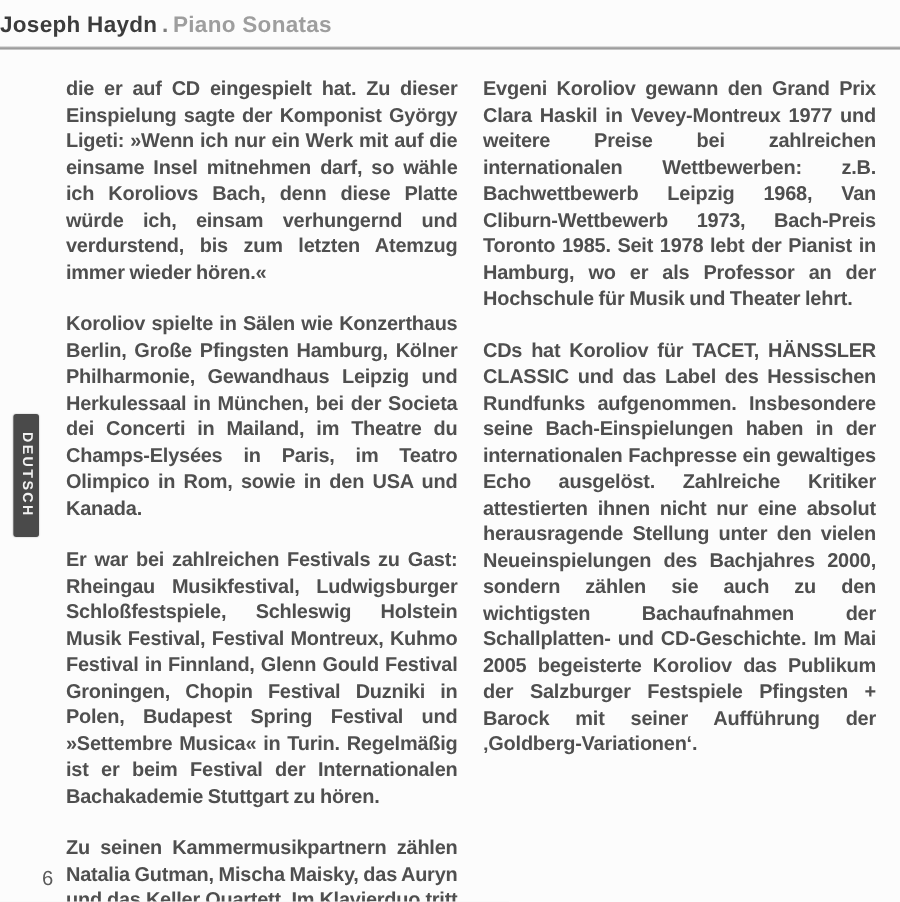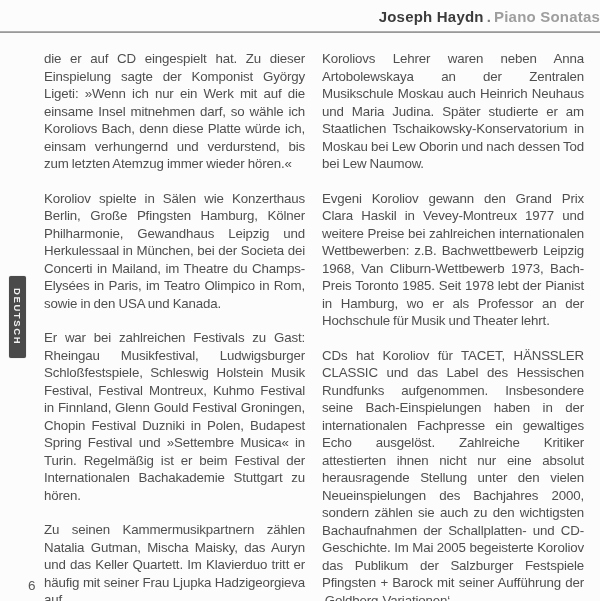--- a/index.html
+++ b/index.html
@@ -10,21 +10,21 @@
     overflow:hidden;
   }
   .page{
     position:relative;
     width:600px;height:601px;
     background:#fcfcfc;
   }
   
   .header{
     position:absolute;top:8px;left:0;width:600px;
-    text-align:right;
+    text-align:left;
     font-size:15px;font-weight:bold;
     letter-spacing:.2px;
     color:#3c3c3c;
   }
   .header .sep{color:#7d7d7d;padding:0 3px;}
   .header .secondary{color:#9e9e9e;}
   .rule{
     position:absolute;top:31px;left:0;width:600px;height:2px;
     background:linear-gradient(to bottom,#b9b9b9,#8f8f8f);
   }
@@ -52,20 +52,21 @@
     line-height:17.5px;
     text-align:justify;
     letter-spacing:-.15px;
     word-spacing:-.4px;
   }
   .col-left{left:44px;}
   .col-right{left:322px;width:262px;}
   .col p{
     margin:0 0 17px 0;
     hyphens:auto;
+    font-weight:bold;
     -webkit-hyphens:auto;
   }
   
   .page-number{
     position:absolute;left:28px;top:578px;
     font-size:13.5px;color:#5a5a5a;
   }
 </style>
 </head>
 <body>
@@ -83,20 +84,19 @@
   </div>
 
   <div class="col col-left">
     <p lang="de">die er auf CD eingespielt hat. Zu dieser Einspielung sagte der Komponist György Ligeti: »Wenn ich nur ein Werk mit auf die einsame Insel mitnehmen darf, so wähle ich Koroliovs Bach, denn diese Platte würde ich, einsam verhungernd und verdurstend, bis zum letzten Atemzug immer wieder hören.«</p>
     <p lang="de">Koroliov spielte in Sälen wie Konzerthaus Berlin, Große Pfingsten Hamburg, Kölner Philharmonie, Gewandhaus Leipzig und Herkulessaal in München, bei der Societa dei Concerti in Mailand, im Theatre du Champs-Elysées in Paris, im Teatro Olimpico in Rom, sowie in den USA und Kanada.</p>
     <p lang="de">Er war bei zahlreichen Festivals zu Gast: Rheingau Musikfestival, Ludwigsburger Schloßfestspiele, Schleswig Holstein Musik Festival, Festival Montreux, Kuhmo Festival in Finnland, Glenn Gould Festival Groningen, Chopin Festival Duzniki in Polen, Budapest Spring Festival und »Settembre Musica« in Turin. Regelmäßig ist er beim Festival der Internationalen Bachakademie Stuttgart zu hören.</p>
     <p lang="de">Zu seinen Kammermusikpartnern zählen Natalia Gutman, Mischa Maisky, das Auryn und das Keller Quartett. Im Klavierduo tritt er häufig mit seiner Frau Ljupka Hadzigeorgieva auf.</p>
   </div>
 
   <div class="col col-right">
-    <p lang="de">Koroliovs Lehrer waren neben Anna Artobolewskaya an der Zentralen Musikschule Moskau auch Heinrich Neuhaus und Maria Judina. Später studierte er am Staatlichen Tschaikowsky-Konservatorium in Moskau bei Lew Oborin und nach dessen Tod bei Lew Naumow.</p>
     <p lang="de">Evgeni Koroliov gewann den Grand Prix Clara Haskil in Vevey-Montreux 1977 und weitere Preise bei zahlreichen internationalen Wettbewerben: z.B. Bachwettbewerb Leipzig 1968, Van Cliburn-Wettbewerb 1973, Bach-Preis Toronto 1985. Seit 1978 lebt der Pianist in Hamburg, wo er als Professor an der Hochschule für Musik und Theater lehrt.</p>
     <p lang="de">CDs hat Koroliov für TACET, HÄNSSLER CLASSIC und das Label des Hessischen Rundfunks aufgenommen. Insbesondere seine Bach-Einspielungen haben in der internationalen Fachpresse ein gewaltiges Echo ausgelöst. Zahlreiche Kritiker attestierten ihnen nicht nur eine absolut herausragende Stellung unter den vielen Neueinspielungen des Bachjahres 2000, sondern zählen sie auch zu den wichtigsten Bachaufnahmen der Schallplatten- und CD-Geschichte. Im Mai 2005 begeisterte Koroliov das Publikum der Salzburger Festspiele Pfingsten + Barock mit seiner Aufführung der ‚Goldberg-Variationen‘.</p>
   </div>
 
   <div class="page-number">6</div>
 
 </div>
 
 </body></html>

